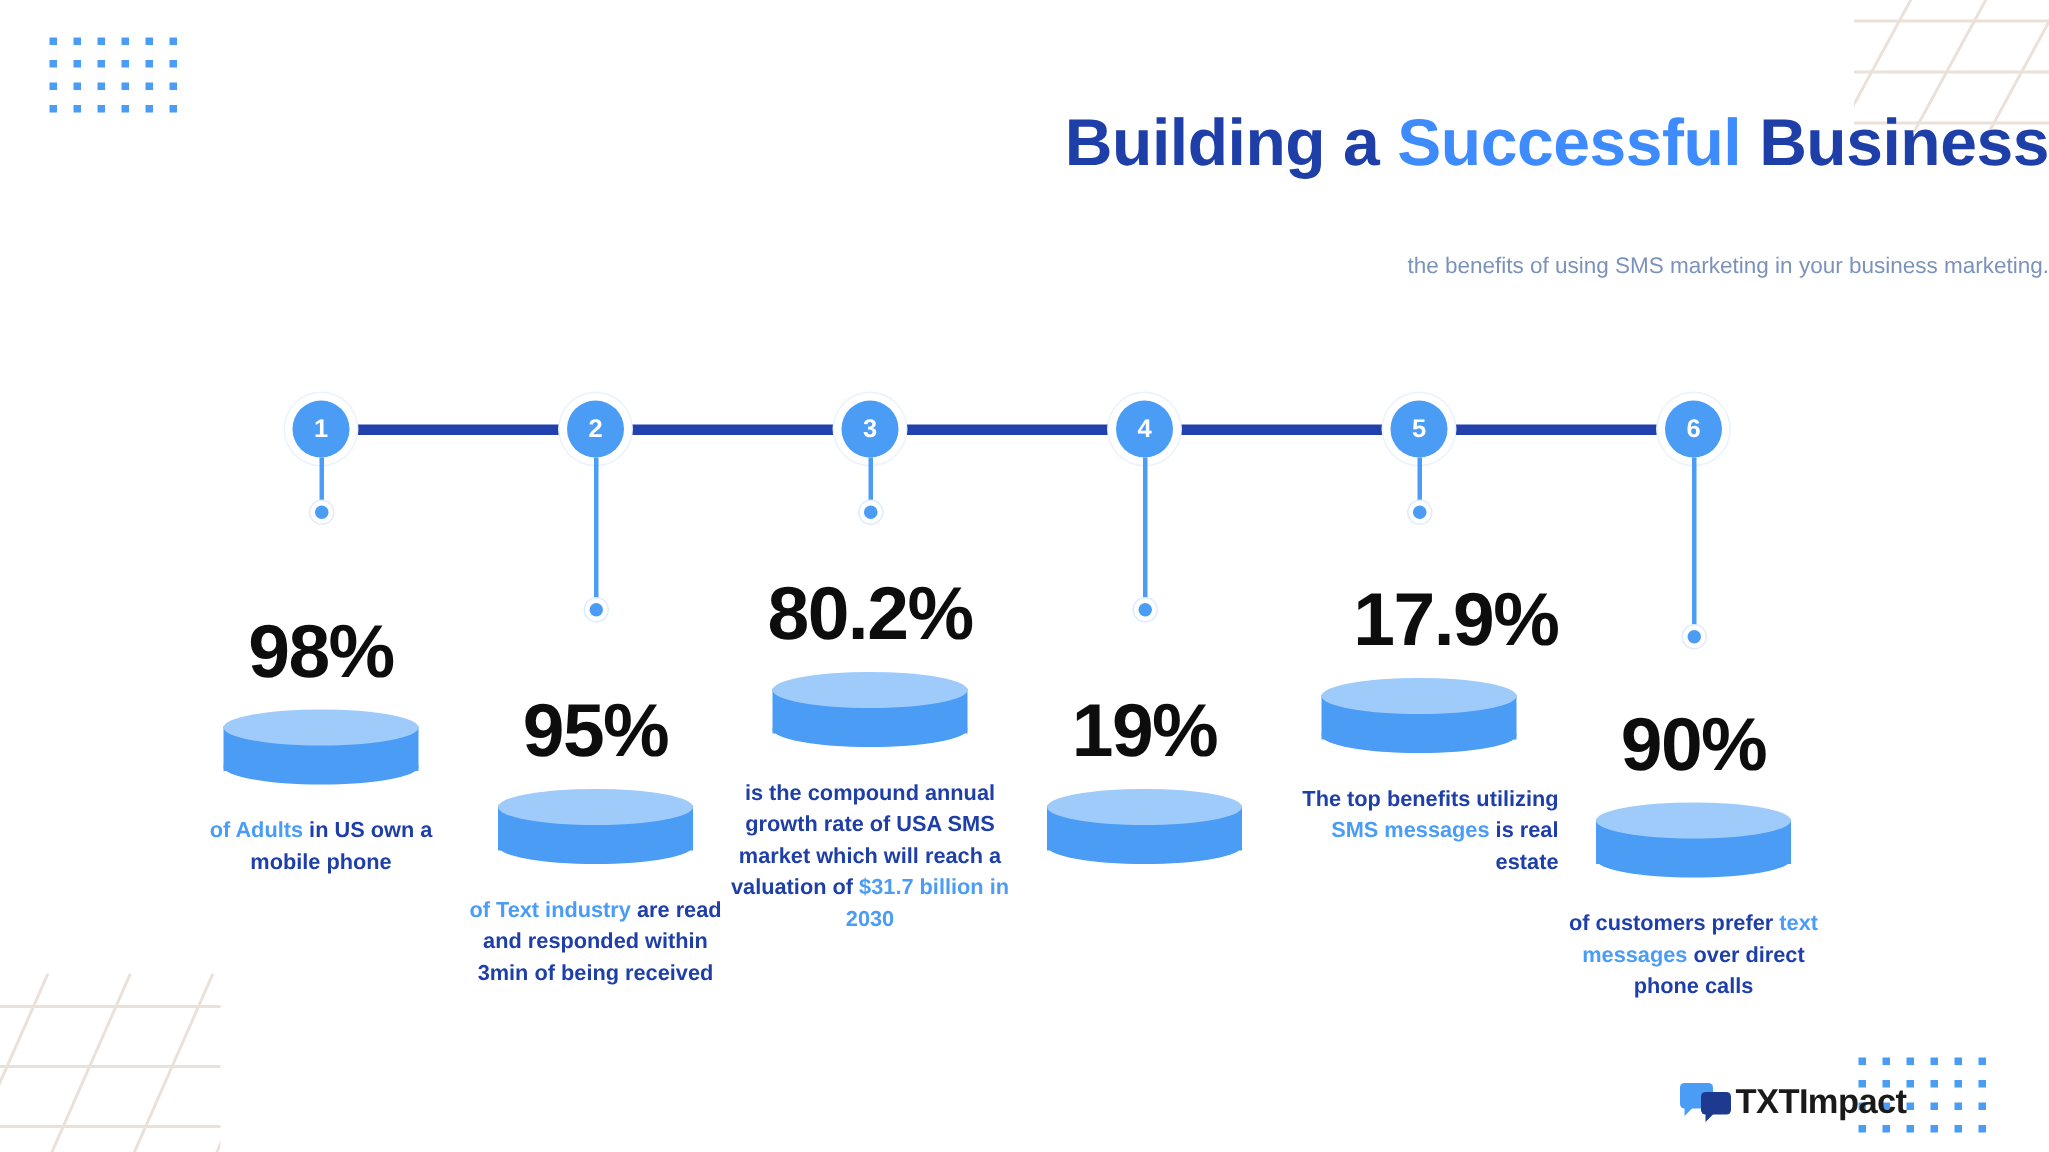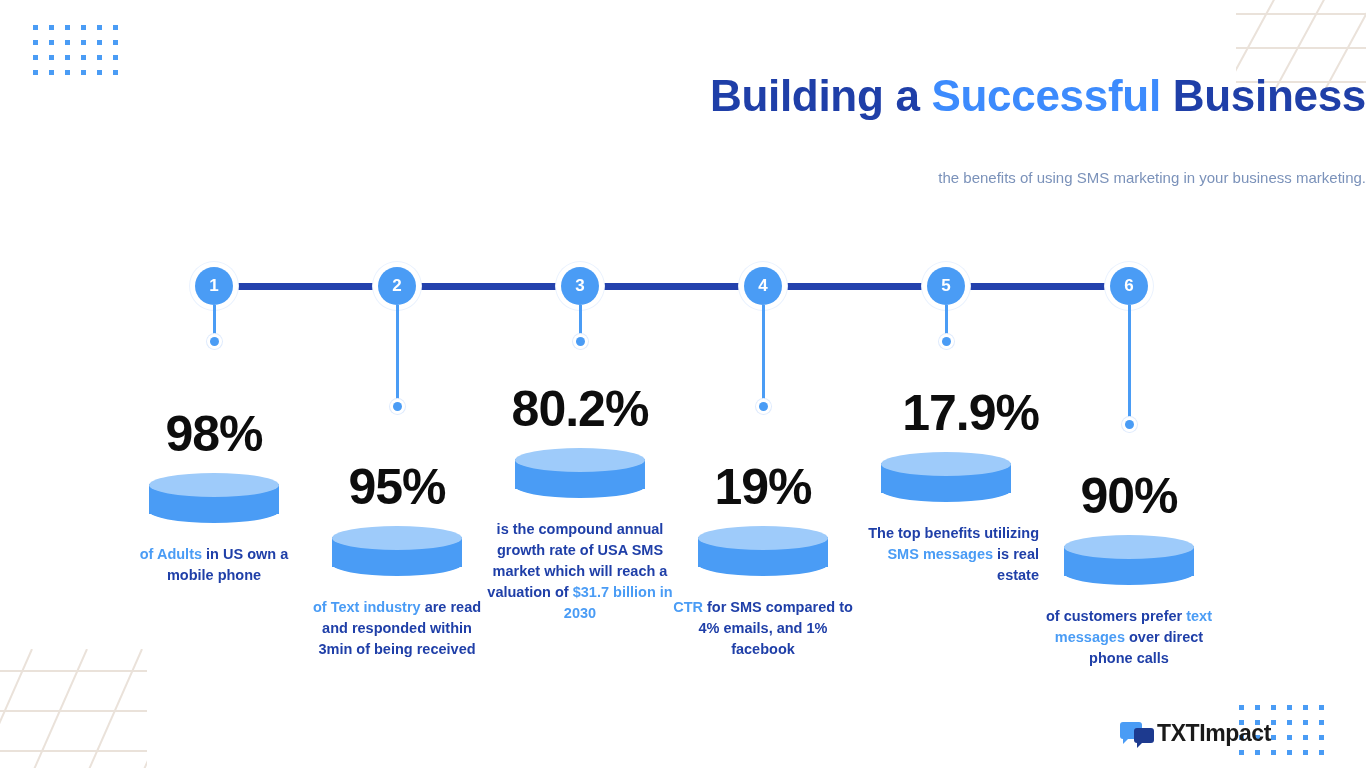--- a/index.html
+++ b/index.html
@@ -76,21 +76,21 @@
     position:absolute; left:0; top:0; width:130px; height:24px;
     background:#9ecbfa; border-radius:50%;
   }
   .stat-desc {
     margin-top:21px; font-size:14.5px; font-weight:bold;
     line-height:1.45; color:#1f3fa8;
   }
   .stat-desc .hl { color:#4a9cf5; }
 
   
-  .logo { position:absolute; right:95px; bottom:20px; display:flex; align-items:flex-start; }
+  .logo { position:absolute; right:95px; bottom:20px; display:flex; align-items:center; }
   .logo-mark { position:relative; width:34px; height:28px; margin-right:3px; }
   .bub-back {
     position:absolute; left:0; top:2px; width:22px; height:17px;
     background:#4a9cf5; border-radius:3px;
   }
   .bub-back:after {
     content:""; position:absolute; left:3px; bottom:-5px;
     border-left:6px solid #4a9cf5; border-bottom:6px solid transparent;
   }
   .bub-front {
@@ -251,21 +251,20 @@
   <div class="stat-desc"><span>is the compound annual  growth rate of USA SMS market which will reach a valuation of </span><span class="hl">$31.7 billion in 2030</span></div>
 </div>
 
 <div class="stat" style="left:670px; top:462px;">
   <div class="stat-num">19%</div>
   <div class="cyl">
     <div class="cyl-bottom"></div>
       <div class="cyl-body"></div>
       <div class="cyl-top"></div>
   </div>
-  <div class="stat-desc"><span class="hl">CTR </span><span>for SMS compared to 4% emails, and 1% facebook</span></div>
 </div>
 
 <div class="stat" style="left:853px; top:388px;text-align:right;">
   <div class="stat-num">17.9%</div>
   <div class="cyl">
     <div class="cyl-bottom"></div>
       <div class="cyl-body"></div>
       <div class="cyl-top"></div>
   </div>
   <div class="stat-desc"><span>The top benefits utilizing </span><span class="hl">SMS messages </span><span>is real estate</span></div>

